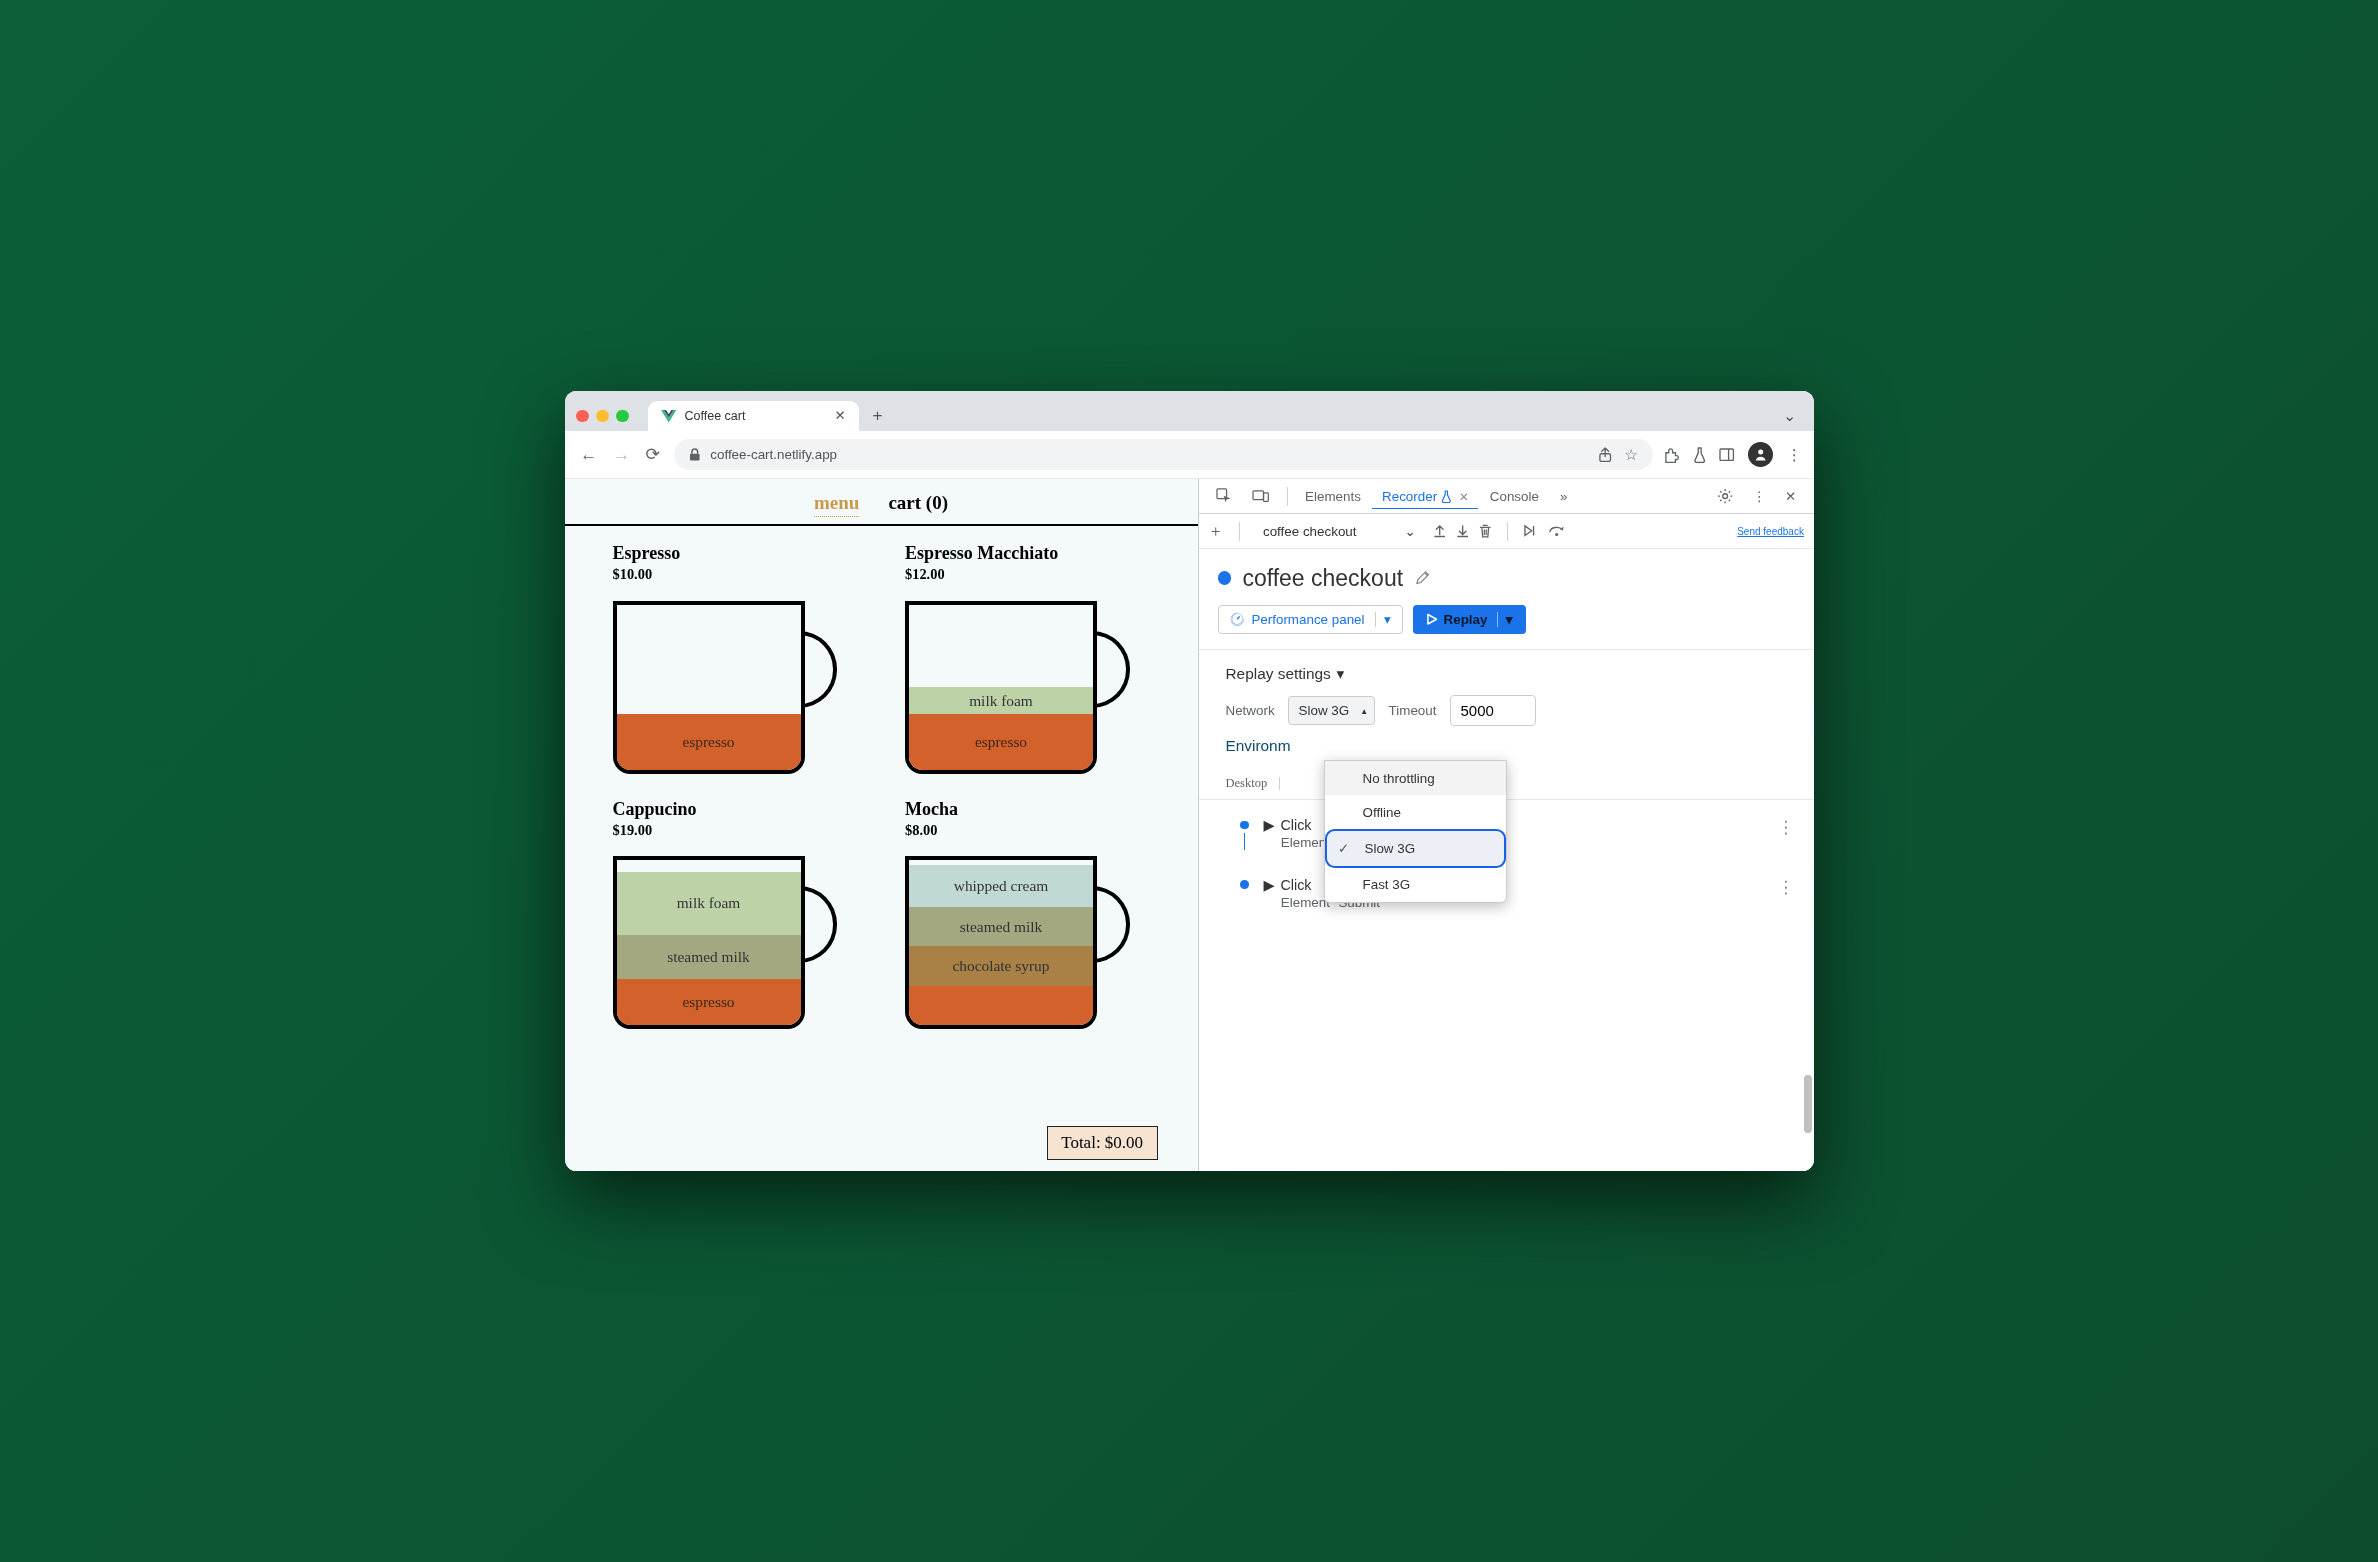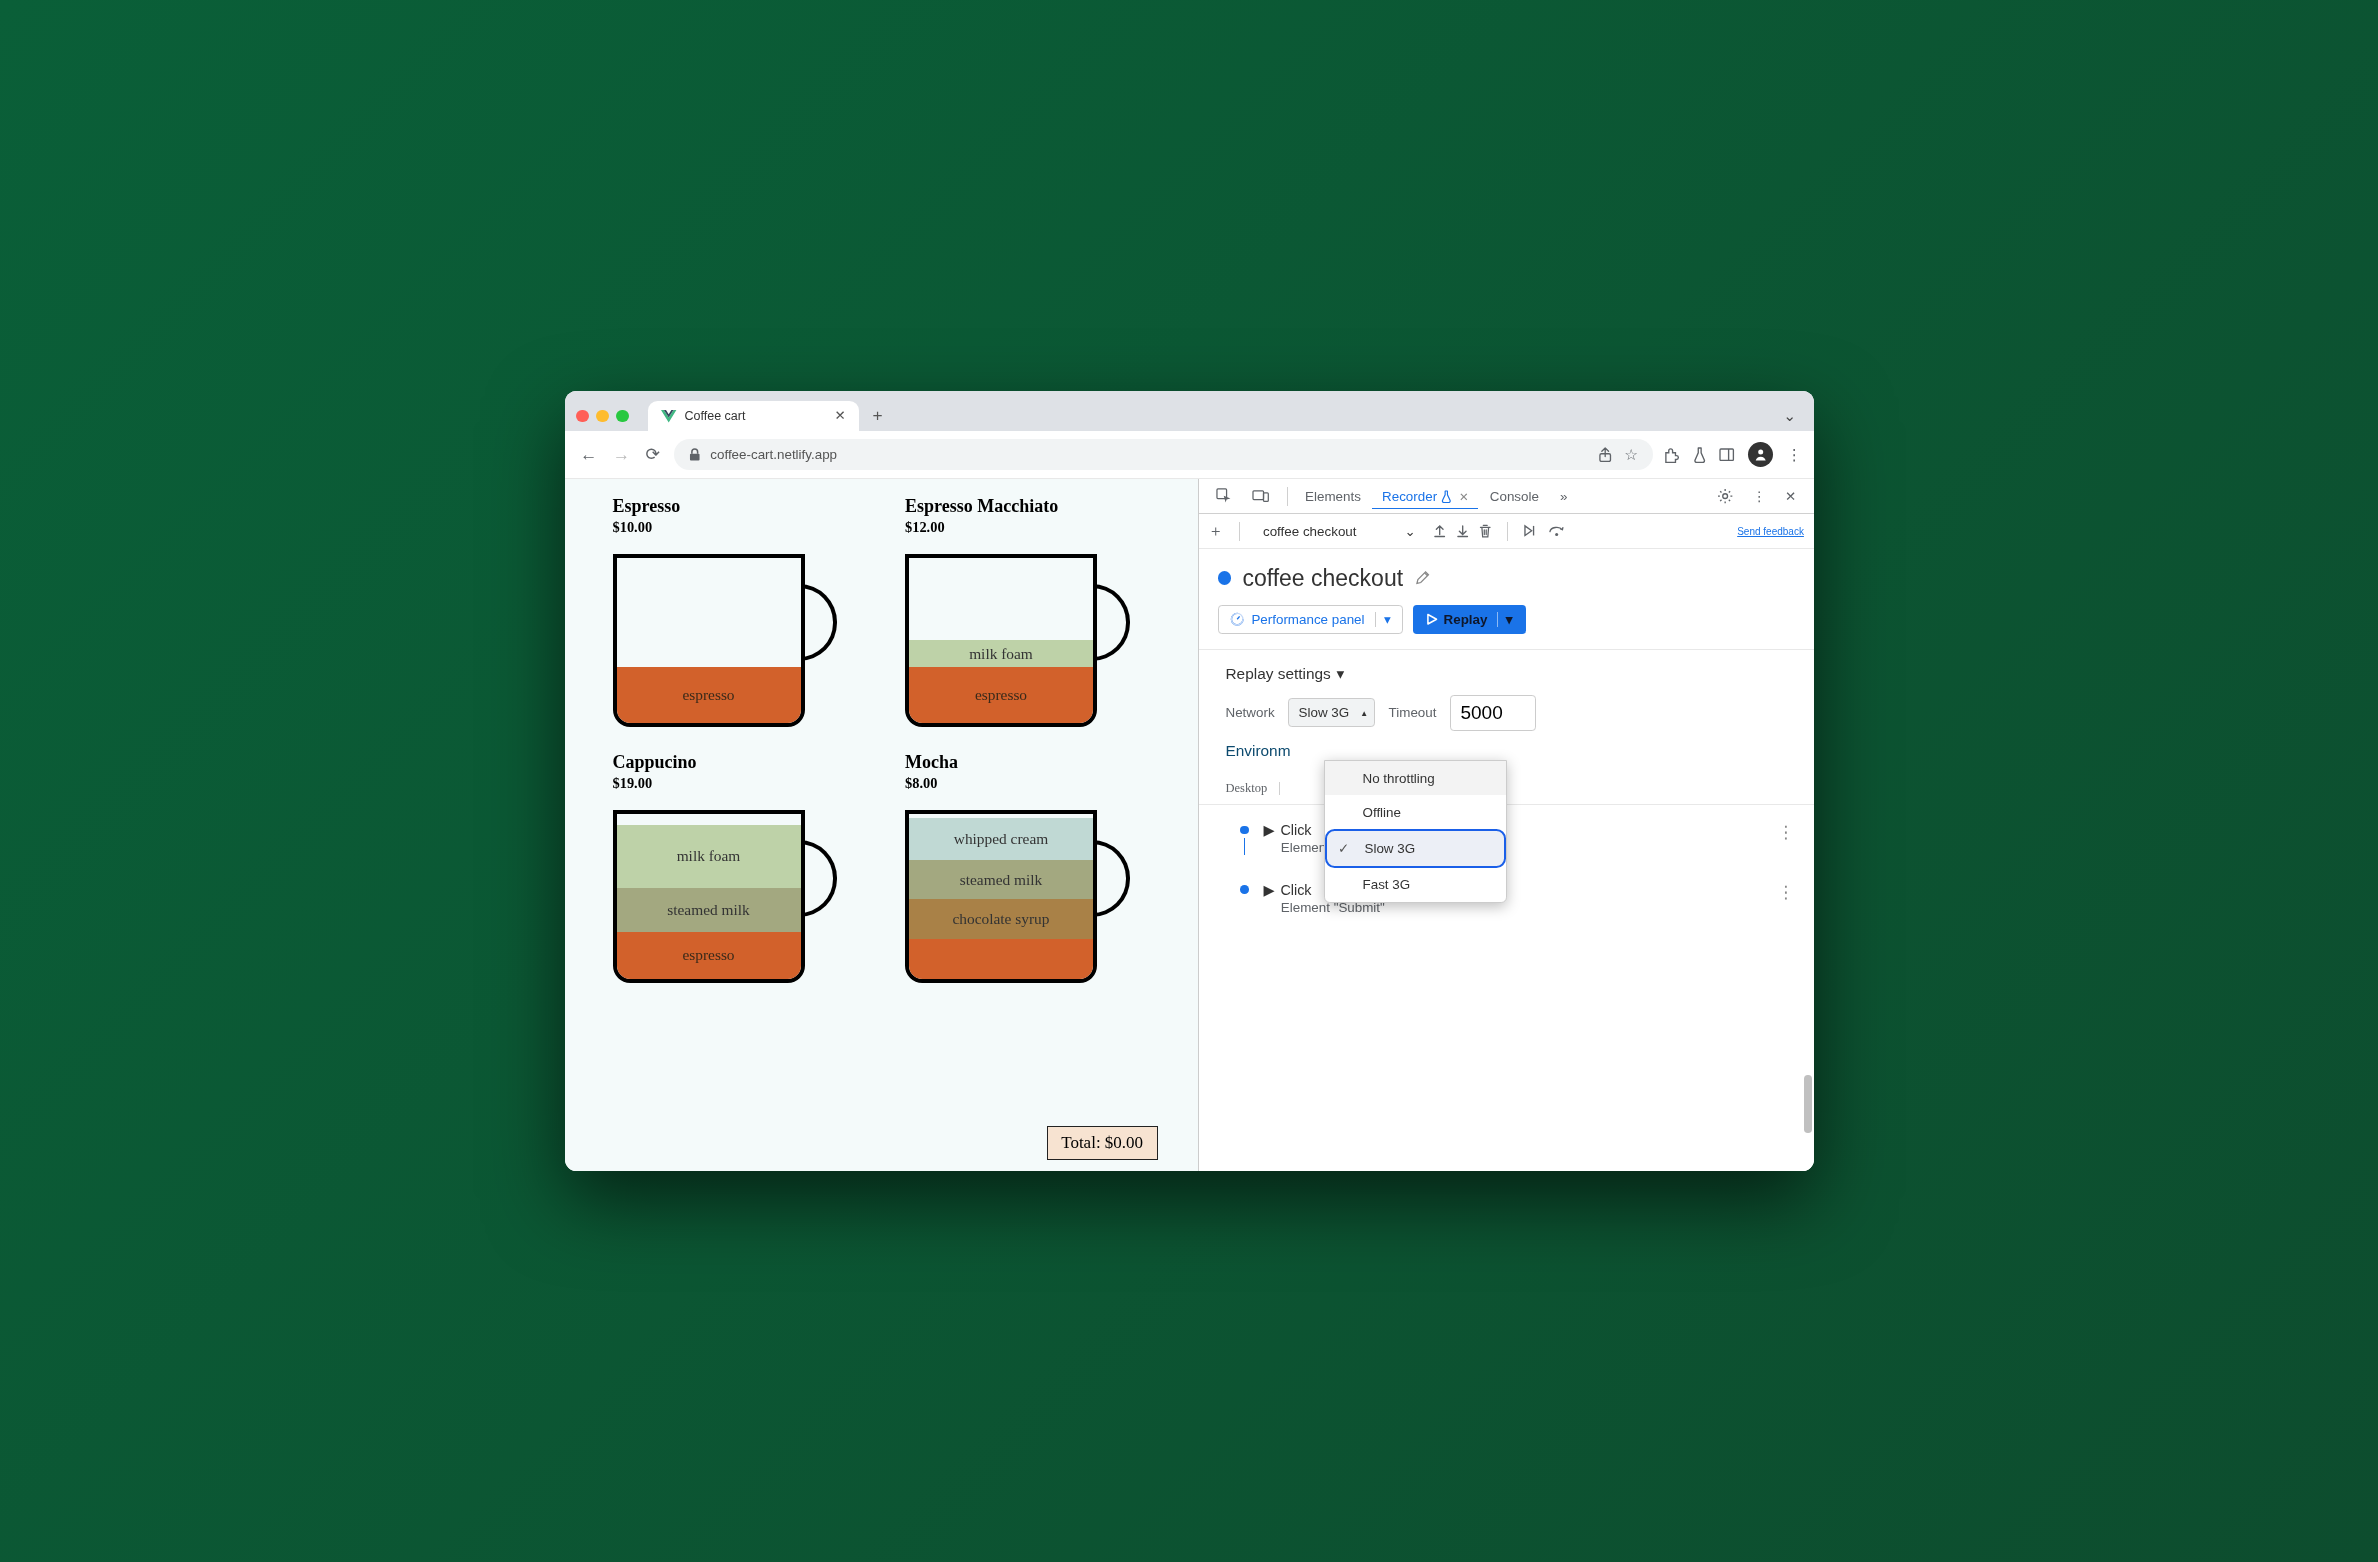--- a/index.html
+++ b/index.html
@@ -253,21 +253,21 @@
 .rs-row { display: flex; align-items: center; gap: 13.4px; padding: 11.5px 0; color: #5f6368; }
 .rs-label { font-size: 13.4px; }
 .rs-select {
   border: 1px solid #ccc; background: #f1f3f4;
   padding: 5.8px 25px 5.8px 9.6px; border-radius: 3.8px;
   position: relative; font-size: 13.4px; color: #333;
 }
 .rs-select .caret { position: absolute; right: 7.7px; top: 7.7px; font-size: 9.6px; }
 .rs-input {
   border: 1px solid #ccc; border-radius: 3.8px;
-  padding: 5.8px 9.6px; width: 86px; font-size: 19px;
+  padding: 5.8px 9.6px; width: 86px; font-size: 15px;
 }
 .env-row { display: flex; align-items: center; gap: 9.6px; color: #0c4a6e; }
 .env-label { font-size: 15.4px; }
 .env-sub { font-size: 12.5px; color: #5f6368; display:flex; gap:5.8px; align-items:center; }
 
 .dropdown {
   position: absolute;
   left: 125px;
   top: 281px;
   width: 183px;
@@ -381,20 +381,24 @@
             <path d="M2.8 14a5.4 5.4 0 0 1 10.4 0" fill="#fff"></path>
           </svg>
       </span>
       <span>⋮</span>
     </div>
   </div>
 
   <div class="main-split">
 
     <div class="app-pane">
+      <div class="app-header">
+        <span class="app-nav-link active">menu</span>
+        <span class="app-nav-link">cart (0)</span>
+      </div>
 
       <div class="products">
 
         <div class="product">
           <div class="product-name">Espresso</div>
           <div class="product-price">$10.00</div>
           <div class="cup">
             <div class="cup-handle"></div>
             <div class="cup-body">
               <div class="layer l-espresso" style="bottom:0;height:34%;">espresso</div>

